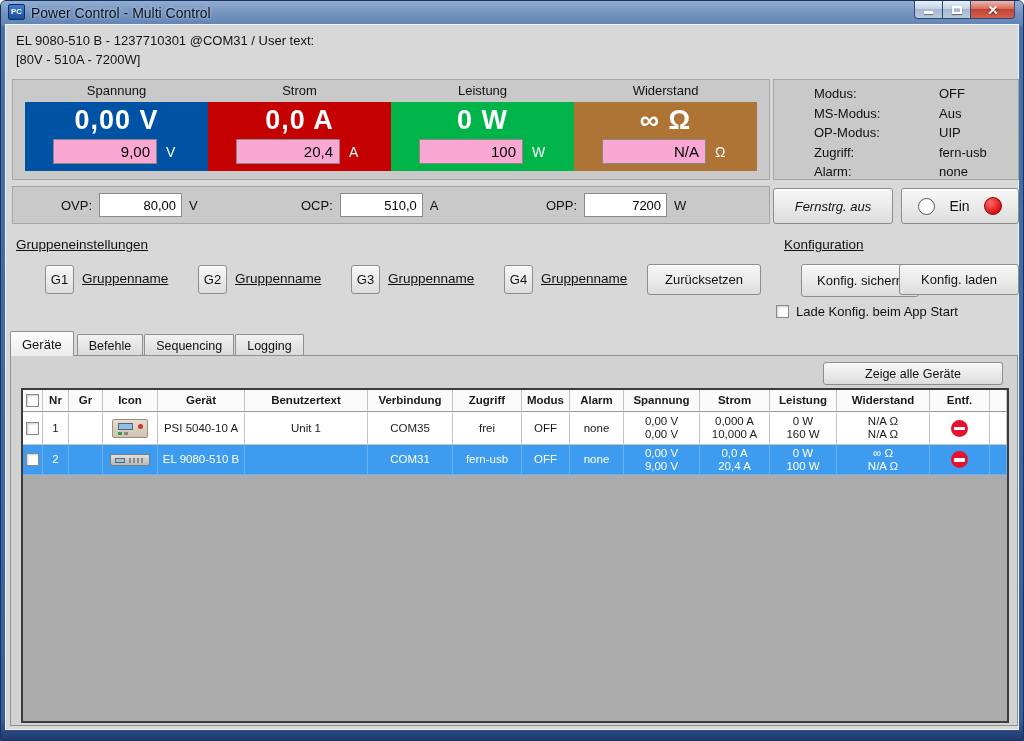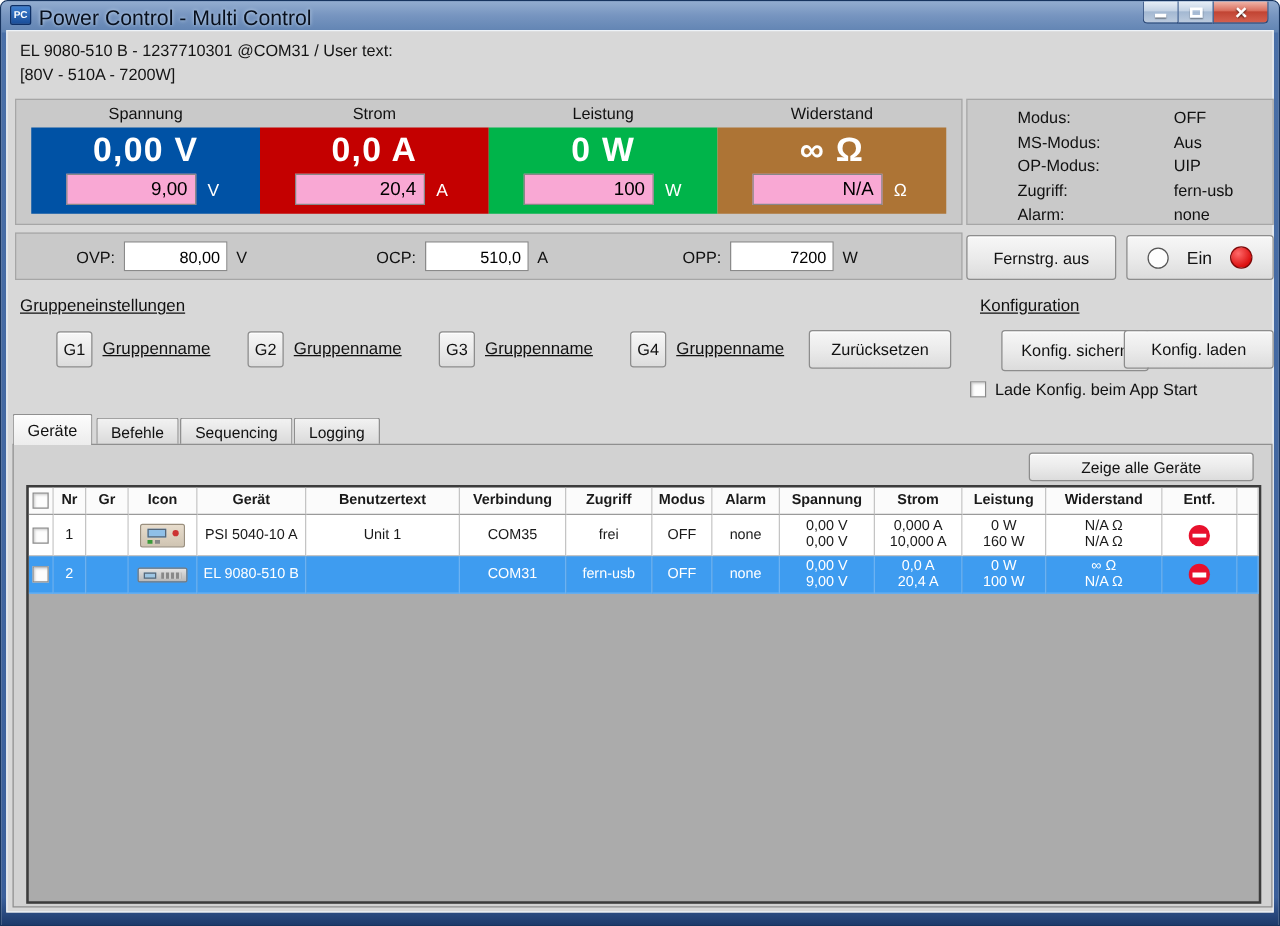--- a/index.html
+++ b/index.html
@@ -10,21 +10,21 @@
   .window {
     position:relative; width:1024px; height:741px;
     background:linear-gradient(180deg,#6e93c4 0%,#4a70a8 3%,#3a5f9b 97%,#1d3a6b 100%);
     border:1px solid #17345f; border-radius:6px 6px 0 0; overflow:hidden;
   }
   .titlebar { position:absolute; left:0; top:0; right:0; height:25px;
     background:linear-gradient(180deg,#93add0 0%,#7795c0 45%,#6083b2 100%); }
   .app-icon { position:absolute; left:7px; top:3px; width:17px; height:16px;
     background:linear-gradient(#3e7fd0,#1a4e9a); border:1px solid #0d2f66; border-radius:2px;
     color:#fff; font-size:8px; font-weight:bold; text-align:center; line-height:14px; }
-  .title { position:absolute; left:30px; top:4px; font-size:17px; color:#08101e; text-shadow:0 0 3px #cfe0f2; white-space:nowrap; }
+  .title { position:absolute; left:30px; top:4px; font-size:14px; color:#08101e; text-shadow:0 0 3px #cfe0f2; white-space:nowrap; }
   .winbtns { position:absolute; top:0; right:8px; display:flex; }
   .wbtn { height:18px; border:1px solid #2d4a78; border-top:none; border-radius:0 0 4px 4px;
     display:flex; align-items:center; justify-content:center; cursor:default;
     background:linear-gradient(180deg,#e8eff7 0%,#c3d2e4 45%,#a3b8d2 50%,#bccbde 100%); }
   .wbtn.min { width:29px; border-radius:0 0 0 4px; }
   .wbtn.max { width:27px; border-left:none; border-right:none; border-radius:0; }
   .wbtn.close { width:45px; background:linear-gradient(180deg,#f0b8ac 0%,#d96d5c 45%,#c14433 50%,#d4604f 100%); border-radius:0 0 4px 0; }
   .glyph-min { width:9px; height:3px; background:#fff; box-shadow:0 1px 1px rgba(0,0,0,.45); margin-top:6px; }
   .glyph-max { width:10px; height:8px; border:2px solid #fff; box-shadow:0 1px 1px rgba(0,0,0,.4); }
   .glyph-close { position:relative; width:12px; height:12px; }
@@ -57,21 +57,21 @@
   .status-label { width:125px;margin-left:28px; }
 
   .prot-group { position:absolute; top:6px; display:flex; align-items:center; gap:7px; font-size:13px; color:#111; }
   .prot-input { width:83px; height:24px; border:1px solid #8a8a8a; background:#fff; text-align:right;
     font-size:13px; padding-right:5px; font-family:"Liberation Sans",sans-serif; }
 
   
   .btn { position:absolute; background:linear-gradient(180deg,#f7f7f7 0%,#ebebeb 50%,#dcdcdc 100%);
     border:1px solid #8d8d8d; border-radius:3px; font-size:13px; color:#111;
     display:flex; align-items:center; justify-content:center; box-shadow:inset 0 1px 0 #fff; cursor:default; }
-  .remote-btn { left:767px; top:163px; width:120px; height:36px; }
+  .remote-btn { left:767px; top:163px; width:120px; height:36px;font-style:italic; }
   .power-btn  { left:895px; top:163px; width:118px; height:36px; gap:14px; font-size:14px; }
   .radio-circle { width:17px; height:17px; border:1.5px solid #555; border-radius:50%; background:#fdfdfd; }
   .power-led { width:18px; height:18px; border-radius:50%; border:1px solid #7e0808;
     background:radial-gradient(circle at 35% 30%, #ff5a5a, #d80f0f 70%); }
 
   
   .section-heading { position:absolute; font-size:13.5px; color:#111; text-decoration:underline; }
   .gbtn { position:absolute; top:240px; width:29px; height:29px; font-size:13px; }
   .gname { position:absolute; top:246px; font-size:13.5px; color:#111;text-decoration:underline; }
   .reset-btn { left:641px; top:239px; width:114px; height:31px; }

